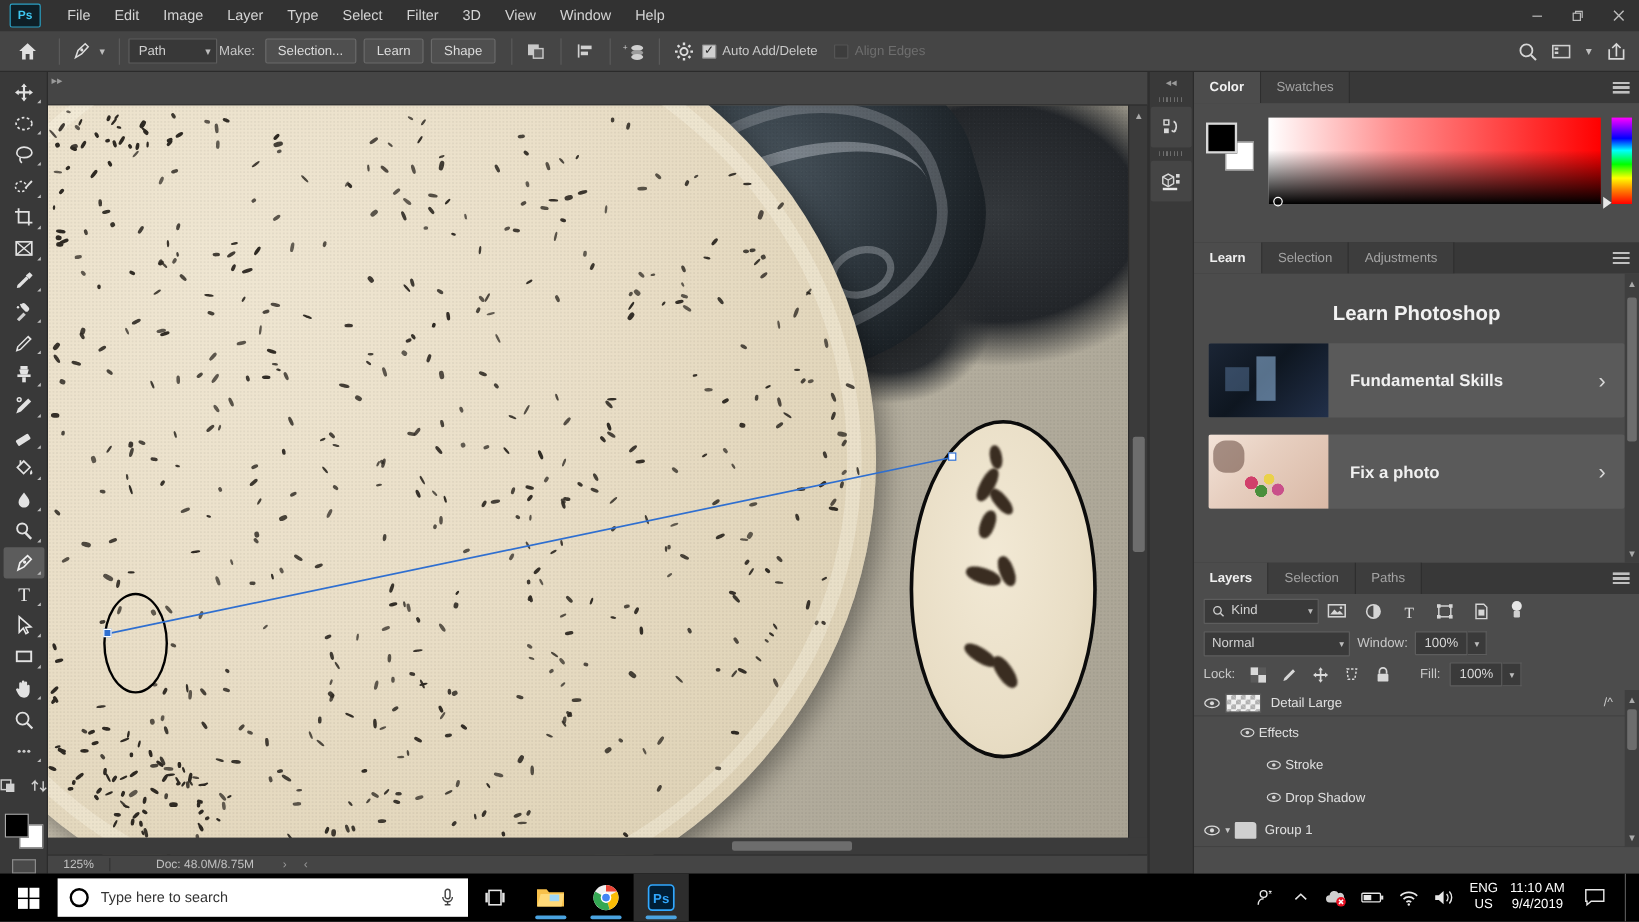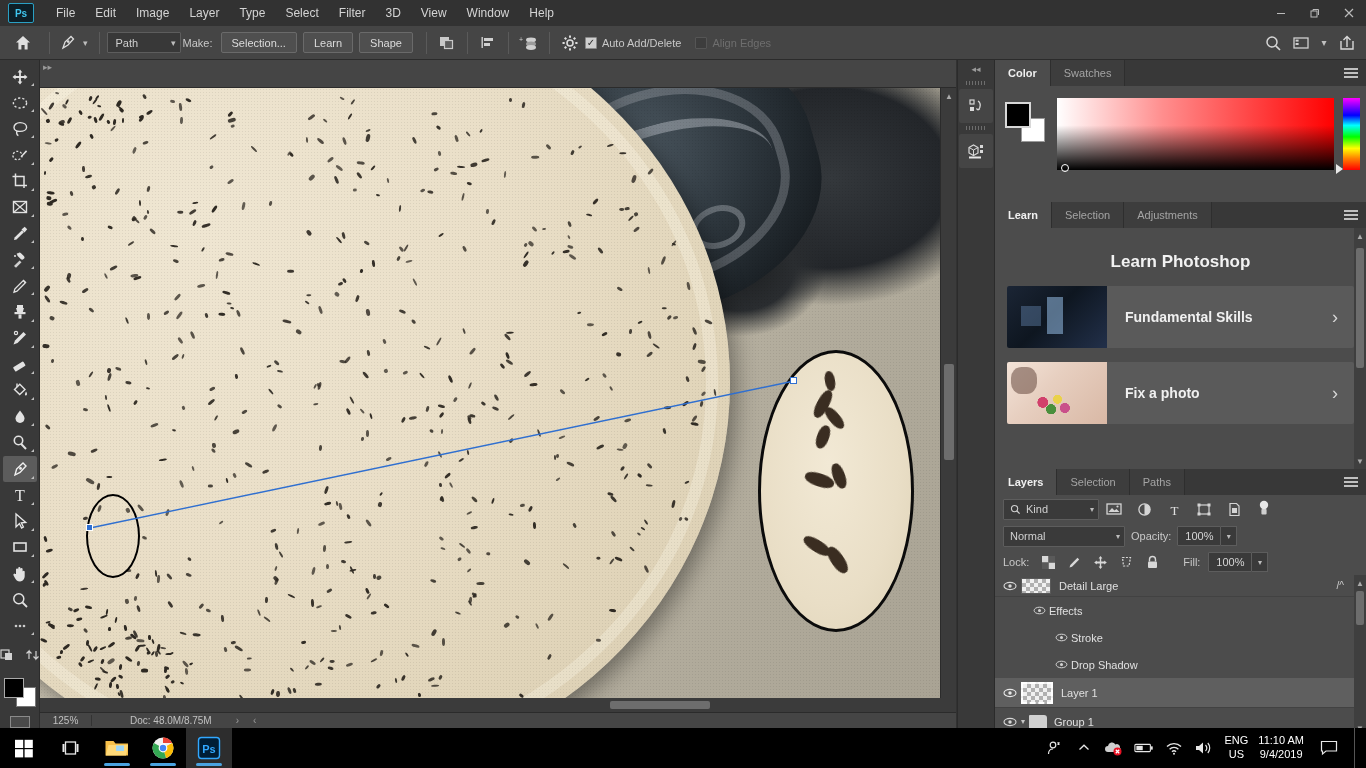--- a/index.html
+++ b/index.html
@@ -1505,21 +1505,21 @@
               <rect x="4.4" y="9" width="5.2" height="5.5" rx="1" fill="#cfcfcf"></rect>
             </svg>
         </div>
       </div>
 
       <div class="blendrow">
         <div class="blendsel">
           <span>Normal</span>
           <span class="caret">▾</span>
         </div>
-        <span style="font-size:11px">Opacity:</span>
+        <span style="font-size:11px">Window:</span>
         <div style="display:flex">
           <div class="numfield">100%</div>
           <div class="numcaret">▾</div>
         </div>
       </div>
 
       <div class="lockrow">
         <span style="font-size:11px;margin-right:4px">Lock:</span>
         <div class="lockicon">
           <svg width="13" height="13" viewBox="0 0 12 12">
@@ -1590,30 +1590,20 @@
         </div>
         <div class="subrow deep">
           <span class="eye">
             <svg width="13" height="9" viewBox="0 0 13 9">
                 <ellipse cx="6.5" cy="4.5" rx="5.4" ry="3.3" fill="none" stroke="#d4d4d4" stroke-width="1"></ellipse>
                 <circle cx="6.5" cy="4.5" r="1.5" fill="#d4d4d4"></circle>
               </svg>
           </span>
           <span class="lname">Drop Shadow</span>
         </div>
-        <div class="layerrow selected" style="height:30px">
-          <span class="eye">
-            <svg width="14" height="10" viewBox="0 0 14 10">
-                <ellipse cx="7" cy="5" rx="6" ry="3.6" fill="none" stroke="#e8e8e8" stroke-width="1.1"></ellipse>
-                <circle cx="7" cy="5" r="1.7" fill="#e8e8e8"></circle>
-              </svg>
-          </span>
-          <span class="lthumb selected"></span>
-          <span class="lname">Layer 1</span>
-        </div>
         <div class="layerrow" style="height:28px">
           <span class="eye">
             <svg width="14" height="10" viewBox="0 0 14 10">
                 <ellipse cx="7" cy="5" rx="6" ry="3.6" fill="none" stroke="#d8d8d8" stroke-width="1.1"></ellipse>
                 <circle cx="7" cy="5" r="1.7" fill="#d8d8d8"></circle>
               </svg>
           </span>
           <span class="grp-caret">▾</span>
           <span class="foldericon"></span>
           <span class="lname">Group 1</span>
@@ -1670,20 +1660,30 @@
 
   <div class="taskbar">
     <div class="startbtn">
       <svg width="20" height="20" viewBox="0 0 20 20">
         <rect x="1" y="1.8" width="8.2" height="8.2" fill="#fff"></rect>
         <rect x="10.6" y="1.8" width="8.2" height="8.2" fill="#fff"></rect>
         <rect x="1" y="11.2" width="8.2" height="8.2" fill="#fff"></rect>
         <rect x="10.6" y="11.2" width="8.2" height="8.2" fill="#fff"></rect>
       </svg>
     </div>
+    <div class="searchbox">
+      <span class="ring"></span>
+      <span>Type here to search</span>
+      <span style="margin-left:auto">
+        <svg width="14" height="18" viewBox="0 0 14 18">
+            <rect x="5" y="2" width="4" height="8" rx="2" fill="none" stroke="#444" stroke-width="1.2"></rect>
+            <path d="M3 8.5 a4 4 0 0 0 8 0 M7 12.5 V15 M4.6 15 H9.4" fill="none" stroke="#444" stroke-width="1.2"></path>
+          </svg>
+      </span>
+    </div>
     <div class="tb-btn">
       <svg width="20" height="18" viewBox="0 0 20 18">
         <rect x="4.5" y="3" width="10" height="12" fill="none" stroke="#e8e8e8" stroke-width="1.3"></rect>
         <rect x="1.5" y="5" width="2" height="8" fill="#e8e8e8"></rect>
         <rect x="15.5" y="5" width="2" height="8" fill="#e8e8e8"></rect>
       </svg>
     </div>
     <div class="tb-btn running">
       <svg width="26" height="22" viewBox="0 0 26 22">
         <path d="M1.5 4 H9.5 L11.5 6.5 H24 V18.5 H1.5 Z" fill="#f7c04a"></path>

